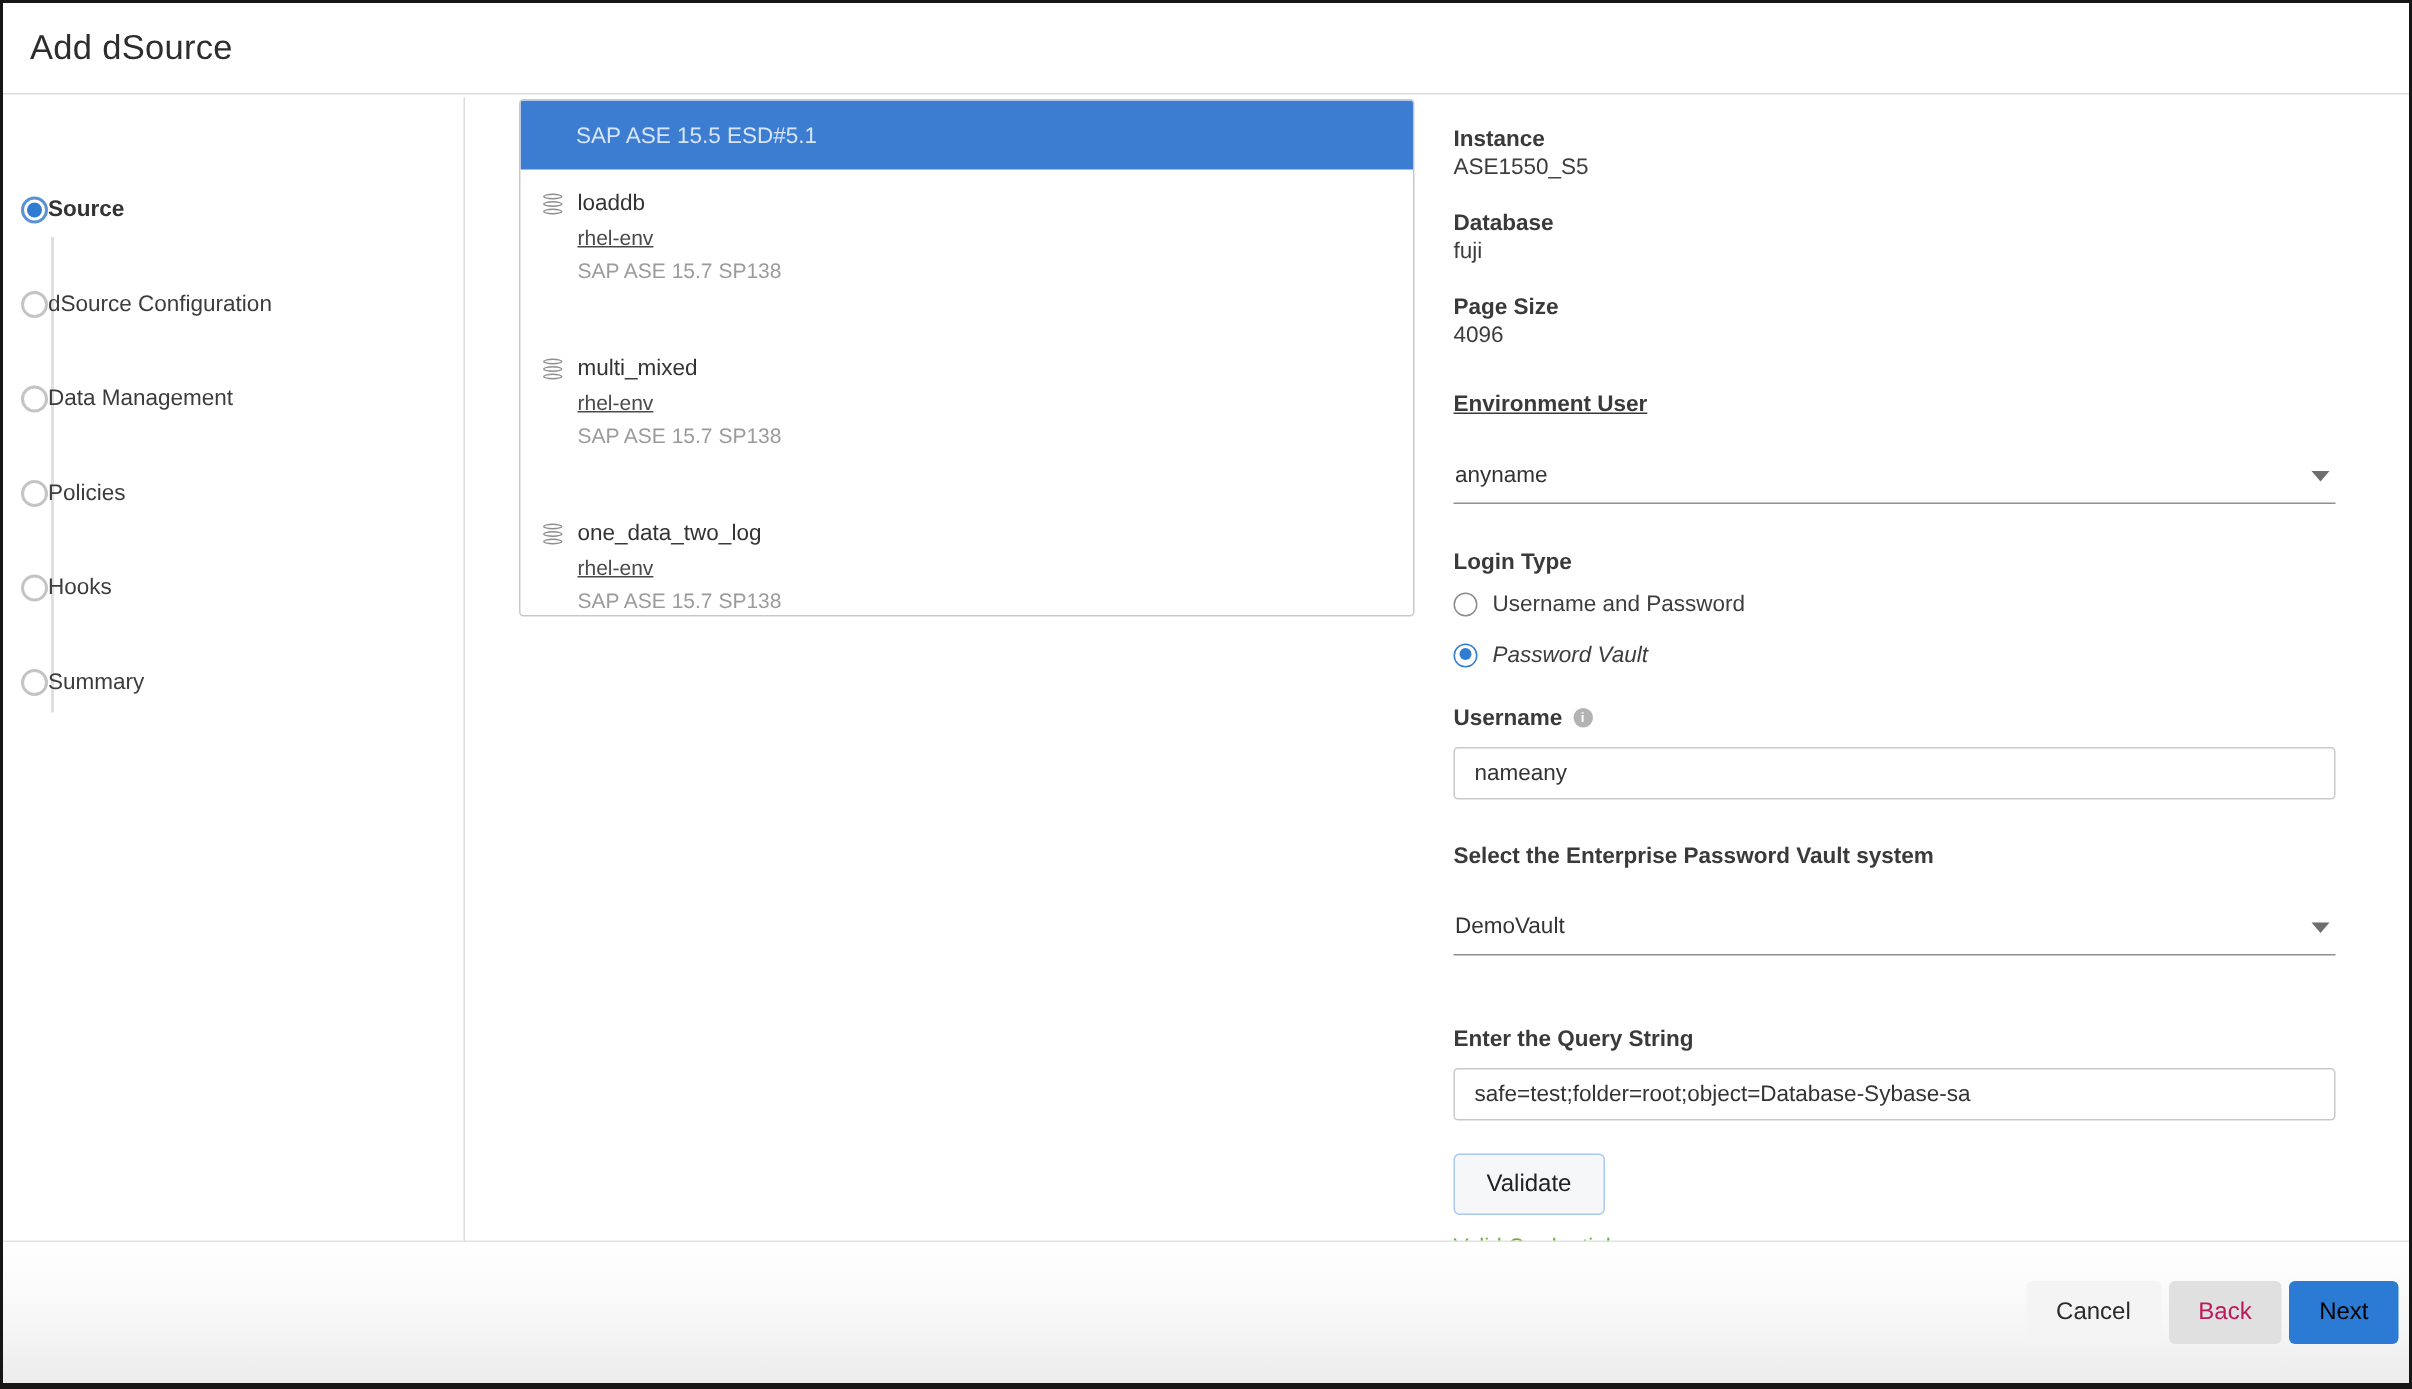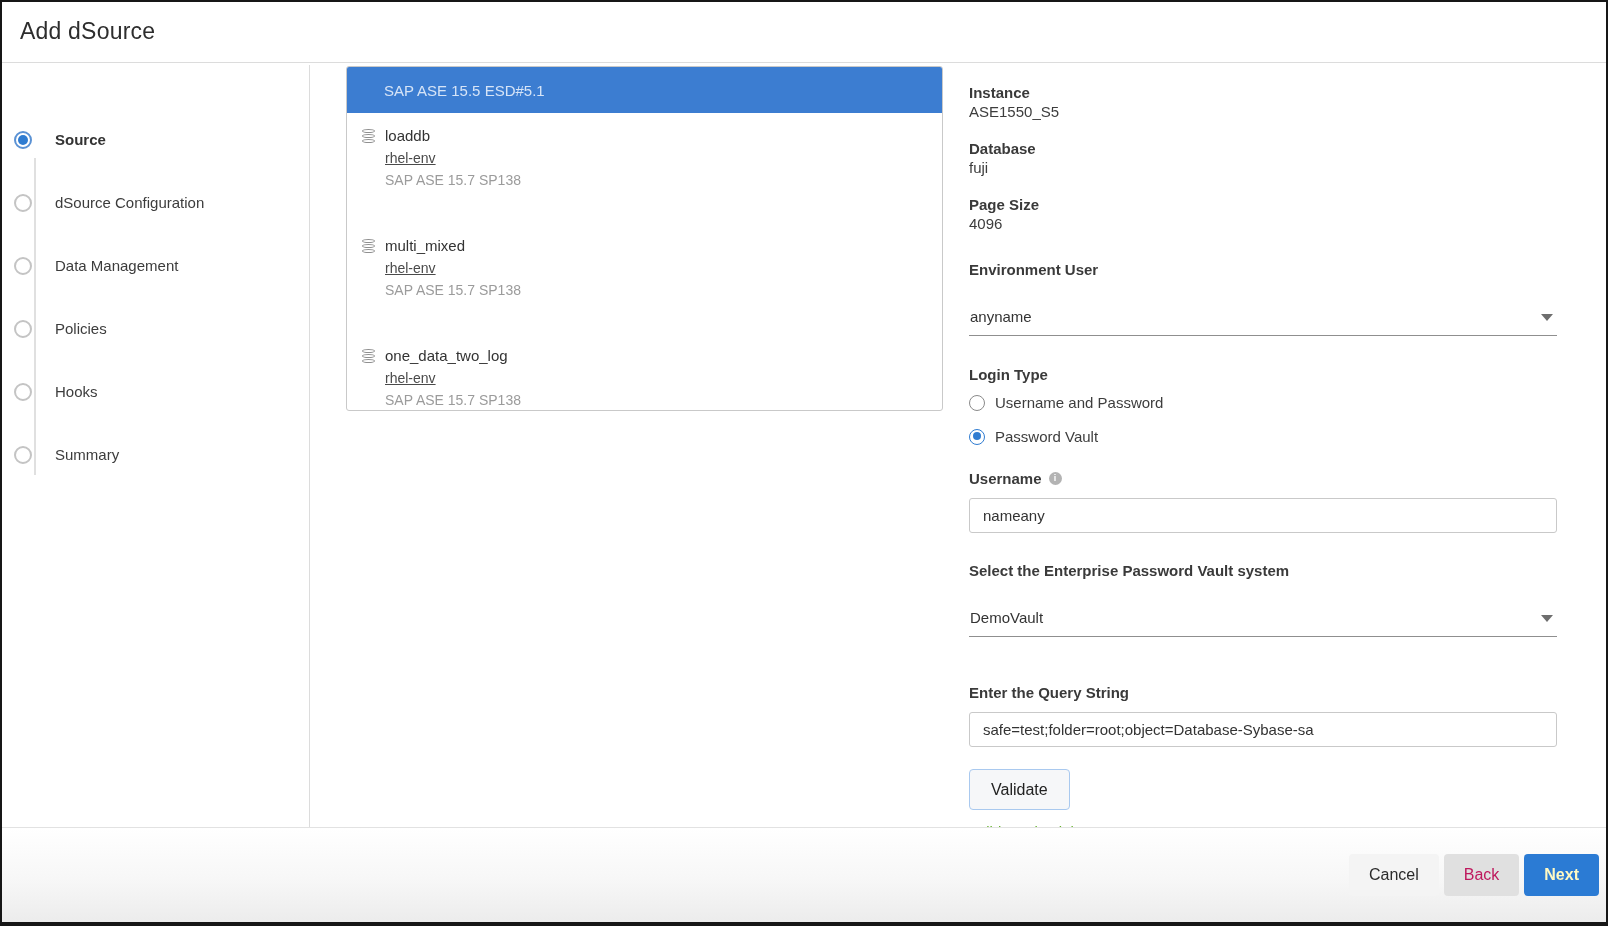--- a/index.html
+++ b/index.html
@@ -20,50 +20,50 @@
   .content { position:absolute; top:63px; bottom:81px; left:0; right:0; display:flex; }
 
   
   .sidebar { width:308px; border-right:1px solid #dcdcdc; padding:43px 0 0 12px; }
   .stepper { position:relative; }
   .stepper .track { position:absolute; left:20px; top:50px; width:2px; height:317px; background:#e0e0e0; }
   .step { position:relative; display:flex; align-items:center; height:63px; cursor:pointer; }
   .step-dot { width:18px; height:18px; border-radius:50%; background:#fff; border:2px solid #c4c4c4; flex:0 0 auto; }
   .step.active .step-dot { border-color:#5b92d4; position:relative; }
   .step.active .step-dot::after { content:""; position:absolute; left:2px; top:2px; width:10px; height:10px; border-radius:50%; background:#2f7cd1; }
-  .step-label { margin-left:23px; font-size:15px; color:#3c3c3c; }
+  .step-label { margin-left:0; font-size:15px; color:#3c3c3c; }
   .step.active .step-label { font-weight:bold; color:#333; }
 
   
   .middle { width:633px; position:relative; }
   .list-panel { position:absolute; left:36px; top:1px; width:597px; height:345px;
     background:#fff; border:1px solid #c9c9c9; border-radius:3px; overflow:hidden; }
   .selected-band { height:46px; background:#3c7dd1; color:#d6e4f7; font-size:15px;
     display:flex; align-items:center; padding-left:37px; cursor:pointer; }
   .db-item { display:flex; padding:12px 0 0 14px; margin-bottom:32px; cursor:pointer; }
   .db-icon { width:15px; margin:3px 9px 0 0; display:flex; flex-direction:column; align-items:center; }
   .db-icon i { display:block; width:13px; height:4px; border:1.4px solid #8f8f8f; border-radius:50%; margin-top:1px; }
   .db-lines .db-name { font-size:15px; font-weight:normal; color:#333; line-height:22px; }
   .db-lines .db-env  { font-size:14px; color:#4a4a4a; line-height:22px;text-decoration:underline; }
   .db-lines .db-ver  { font-size:14px; color:#9b9b9b; line-height:22px; }
 
   
   .right-panel { flex:1; padding:18px 49px 0 26px; overflow:hidden; }
   .fld-label { font-size:15px; font-weight:bold; color:#3a3a3a; line-height:19px; }
   .fld-value { font-size:15px; color:#3d3d3d; line-height:20px; margin-bottom:17px; }
 
-  .label-envuser { margin-top:26px; }
+  .label-envuser { margin-top:26px;text-decoration:underline; }
   .select-line { position:relative; margin-top:29px; border-bottom:1px solid #8f8f8f; padding:0 0 9px 1px; cursor:pointer; }
   .select-line .sel-text { font-size:15px; color:#333; }
   .caret { position:absolute; right:4px; top:6px; width:0; height:0;
     border-left:6px solid transparent; border-right:6px solid transparent; border-top:7px solid #6e6e6e; }
 
   .label-logintype { margin-top:29px; }
   .radio-row { display:flex; align-items:center; margin-top:10px; cursor:pointer; }
-  .radio-row + .radio-row { margin-top:17px; }
+  .radio-row + .radio-row { margin-top:17px;font-style:italic; }
   .radio { width:16px; height:16px; border-radius:50%; border:1.5px solid #8a8a8a; background:#fff; position:relative; flex:0 0 auto; }
   .radio.checked { border-color:#2f7cd1; }
   .radio.checked::after { content:""; position:absolute; left:2.5px; top:2.5px; width:8px; height:8px; border-radius:50%; background:#2f7cd1; }
   .radio-label { margin-left:10px; font-size:15px; color:#3d3d3d; }
 
   .label-username { margin-top:24px; display:flex; align-items:center; }
   .info-icon { display:inline-flex; align-items:center; justify-content:center; width:13px; height:13px;
     border-radius:50%; background:#b3b3b3; color:#fff; font-size:9px; font-weight:bold; font-style:normal; margin-left:7px; }
 
   .text-input { width:100%; height:35px; margin-top:10px; border:1px solid #c9c9c9; border-radius:3px;
@@ -79,21 +79,21 @@
 
   
   .footer { position:absolute; left:0; right:0; bottom:0; height:95px;
     border-top:1px solid #e2e2e2;
     background:linear-gradient(180deg, #ffffff 0%, #f7f7f7 55%, #ececec 100%);
     display:flex; align-items:center; justify-content:flex-end; gap:5px; padding-right:7px; }
   .btn { height:42px; border:none; border-radius:4px; font-size:16px; padding:0 20px;
     font-family:"Liberation Sans", sans-serif; cursor:pointer; }
   .btn-cancel { background:#f4f4f4; color:#2b2b2b; }
   .btn-back { background:#e0e0e0; color:#be185d; cursor:default; }
-  .btn-next { background:#2b7bd4; color:#fef9c3; font-weight:bold; }
+  .btn-next { background:#2b7bd4; color:#000000; font-weight:normal; }
 </style>
 </head>
 <body>
 
 <div class="window">
 
   <div class="titlebar">
     <h1>Add dSource</h1>
   </div>
 

